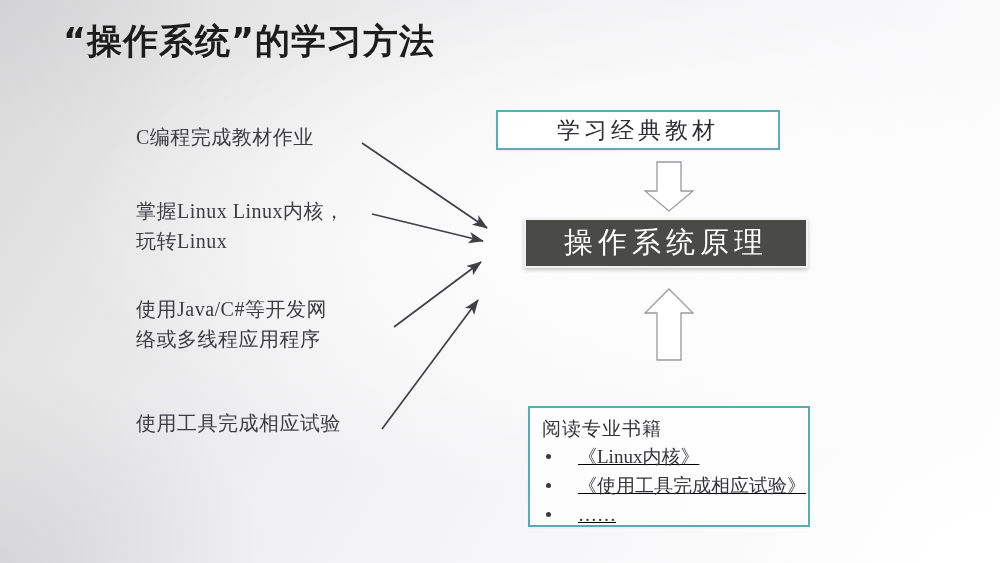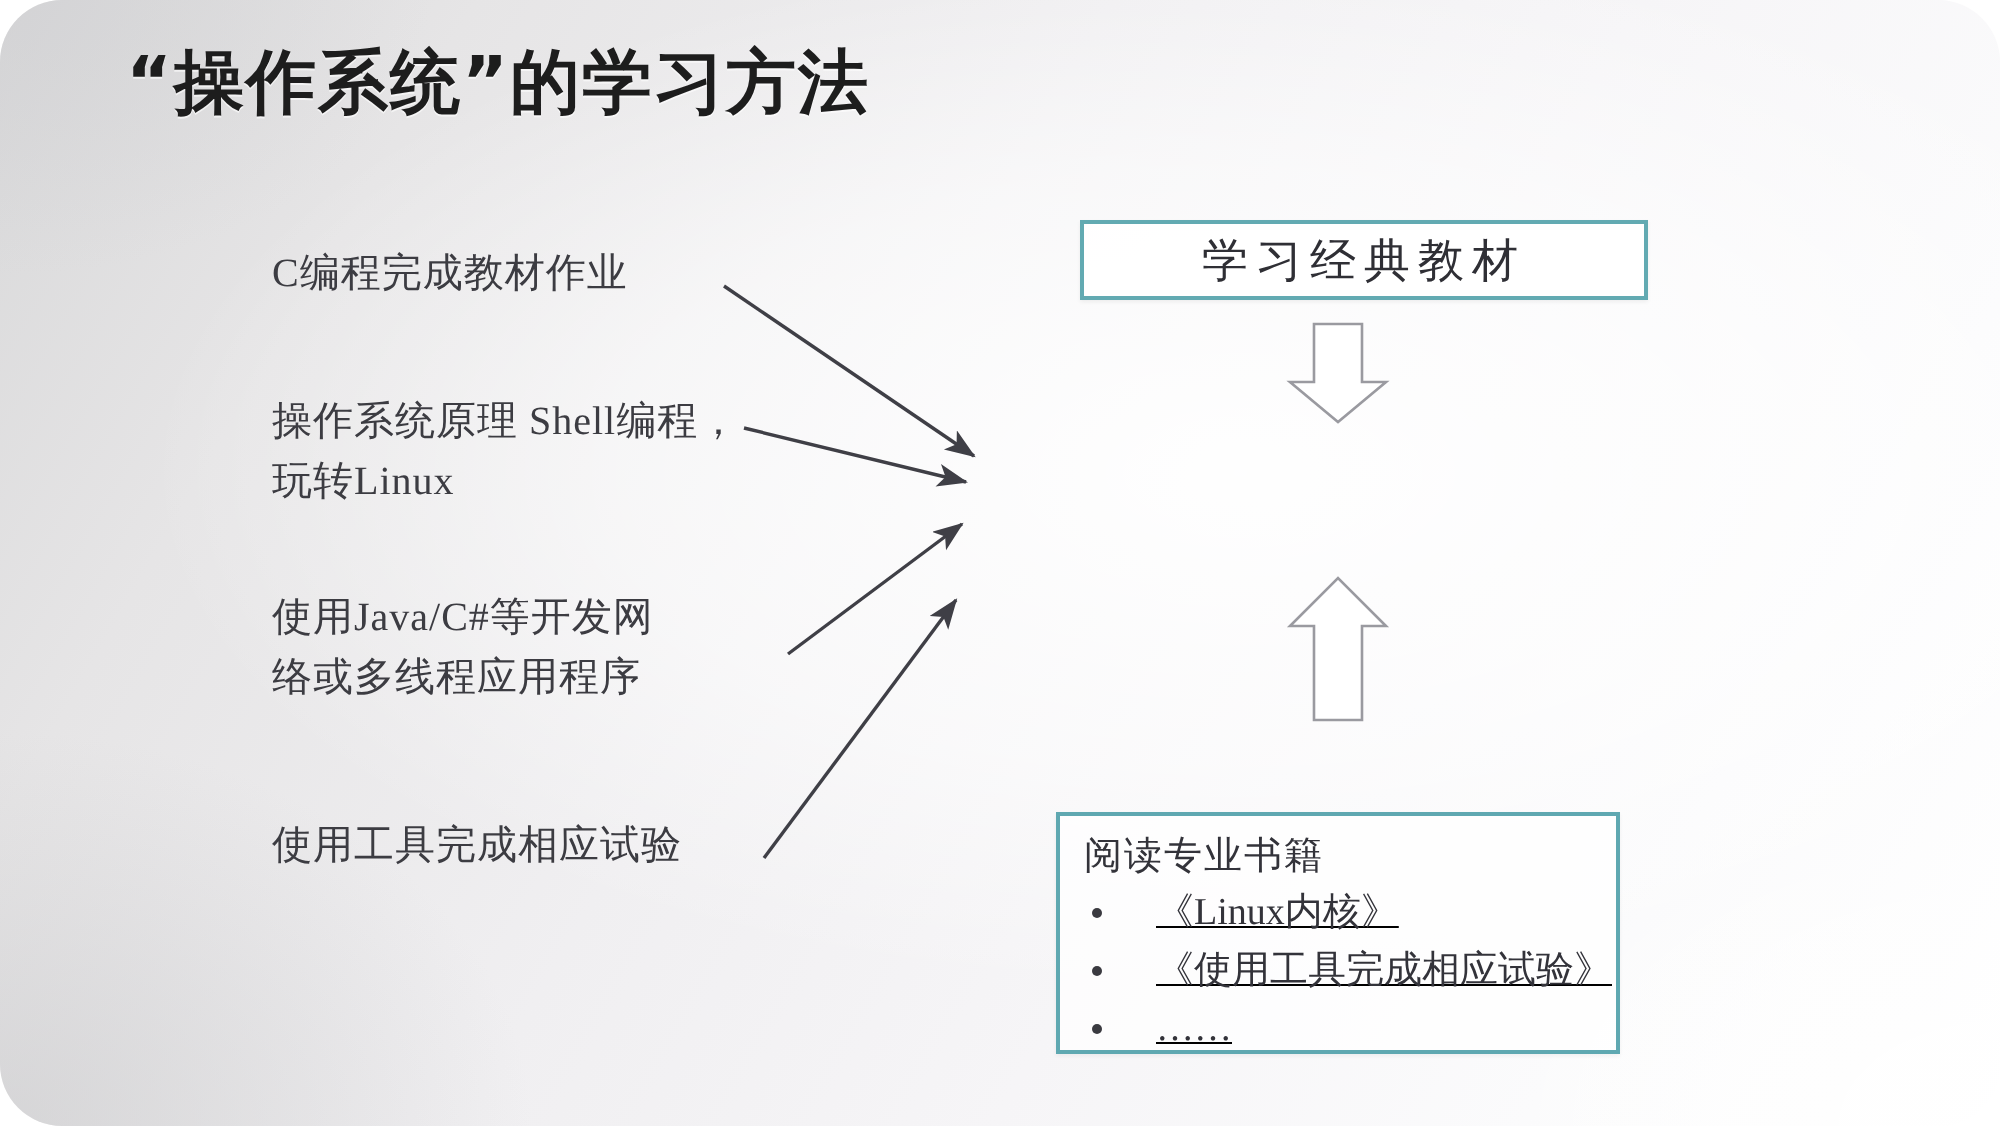--- a/index.html
+++ b/index.html
@@ -11,21 +11,20 @@
     font-family: "Liberation Serif", "DejaVu Serif", serif;
   }
   #slide {
     position: relative;
     width: 1000px;
     height: 563px;
     overflow: hidden;
     background:
       radial-gradient(ellipse 70% 60% at 62% 42%, rgba(255,255,255,0.95) 0%, rgba(255,255,255,0.55) 45%, rgba(255,255,255,0) 78%),
       linear-gradient(120deg, #d8d8d9 0%, #e6e5e6 18%, #f0eff1 42%, #f6f5f7 62%, #fbfbfc 82%, #ffffff 100%);
-    border-radius: 31px;
   }
   
   #slide:before {
     content: "";
     position: absolute;
     inset: 0;
     pointer-events: none;
     background:
       radial-gradient(ellipse 38% 50% at 0% 100%, rgba(198,198,200,0.55) 0%, rgba(198,198,200,0) 70%),
       radial-gradient(ellipse 30% 34% at 0% 0%, rgba(205,205,208,0.45) 0%, rgba(205,205,208,0) 72%),
@@ -60,21 +59,21 @@
   #note-1 { left: 136px; top: 196px; }
   #note-2 { left: 136px; top: 294px; }
   #note-3 { left: 136px; top: 408px; }
 
   
   .box {
     position: absolute;
     box-sizing: border-box;
   }
   #box-top {
-    left: 540px;
+    left: 496px;
     top: 110px;
     width: 284px;
     height: 40px;
     border: 2px solid #62aab2;
     background: rgba(255,255,255,0.86);
     display: flex;
     align-items: center;
     justify-content: center;
     box-shadow: 0 1px 2px rgba(0,0,0,0.06);
   }
@@ -156,30 +155,33 @@
   }
 </style>
 </head>
 <body>
 
 <div id="slide">
 
   <div id="title">“操作系统”的学习方法</div>
 
   <div class="note" id="note-0">C编程完成教材作业</div>
-  <div class="note" id="note-1">操作系统原理 Shell编程，
+  <div class="note" id="note-1">掌握Linux Linux内核，
 玩转Linux</div>
   <div class="note" id="note-2">使用Java/C#等开发网
 络或多线程应用程序</div>
   <div class="note" id="note-3">使用工具完成相应试验</div>
 
   <div class="box" id="box-top">
     <span class="box-label">学习经典教材</span>
   </div>
 
+  <div class="box" id="box-center">
+    <span class="box-label">操作系统原理</span>
+  </div>
 
   <div class="box" id="box-bottom">
     <div class="bb-title">阅读专业书籍</div>
     <ul>
       <li>《Linux内核》</li>
       <li>《使用工具完成相应试验》</li>
       <li>……</li>
     </ul>
   </div>
 

